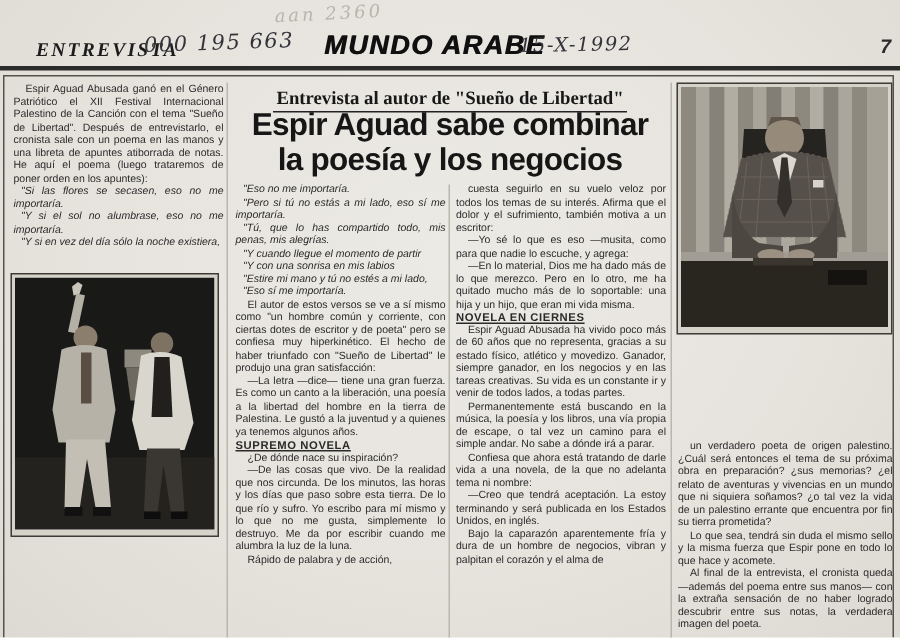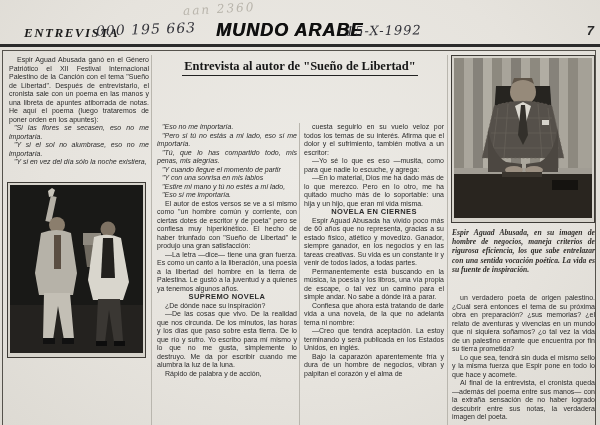--- a/index.html
+++ b/index.html
@@ -48,22 +48,22 @@
   .kicker-wrap{left:151px;top:5px;width:292px;text-align:center;}
   .kicker{
     display:inline-block;font-family:"Liberation Serif", serif;font-weight:bold;
     font-size:12.5px;color:#171717;border-bottom:1.5px solid #222;padding:0 2px 1px;
   }
   .headline{
     left:151px;top:21px;width:292px;text-align:center;font-weight:bold;
     font-size:21px;line-height:23px;color:#161616;letter-spacing:-0.5px;
   }
   .subhead{
-    text-align:center;font-weight:bold;font-size:7.5px;letter-spacing:0.4px;
-    margin:9px 0 7px;text-indent:0 !important;
+    font-weight:bold;font-size:7.5px;letter-spacing:0.4px;
+    margin:9px 0 7px;text-indent:0 !important;text-decoration:underline;
   }
   .photo-frame{
     border:1px solid #3e3b36;background:#d6d3cb;padding:2px;box-sizing:border-box;
   }
   .photo-frame svg{display:block;}
   .caption{
     font-family:"Liberation Serif", serif;font-style:italic;font-weight:bold;
     font-size:7.6px;line-height:9.2px;text-align:justify;color:#2e2c29;
   }
   
@@ -91,20 +91,24 @@
   <div class="abs header-rule"></div>
 
   <div class="abs article-box">
 
     <div class="abs vrule vrule-1"></div>
     <div class="abs vrule vrule-2"></div>
     <div class="abs vrule vrule-3"></div>
 
     <div class="abs kicker-wrap">
       <span class="kicker">Entrevista al autor de "Sueño de Libertad"</span>
+    </div>
+    <div class="abs headline">
+      <div>Espir Aguad sabe combinar</div>
+      <div>la poesía y los negocios</div>
     </div>
 
     <div class="abs body-text col-intro">
       <p>Espir Aguad Abusada ganó en el Género Patriótico el XII Festival Internacional Palestino de la Canción con el tema "Sueño de Libertad". Después de entrevistarlo, el cronista sale con un poema en las manos y una libreta de apuntes atiborrada de notas. He aquí el poema (luego trataremos de poner orden en los apuntes):</p>
       <span class="poem">
         <p>"Si las flores se secasen, eso no me importaría.</p>
         <p>"Y si el sol no alumbrase, eso no me importaría.</p>
         <p>"Y si en vez del día sólo la noche existiera,</p>
       </span>
     </div>
@@ -212,21 +216,20 @@
         <path d="M104 70 q-4 26 -18 34 l-14 2 0 8 32 0z" fill="#4c4741"></path>
         <ellipse cx="60" cy="112" rx="9" ry="4" fill="#9c9082"></ellipse>
         <ellipse cx="80" cy="112" rx="9" ry="4" fill="#9c9082"></ellipse>
 
         <rect x="0" y="116" width="138" height="44" fill="#29251f"></rect>
         <rect x="48" y="114" width="40" height="5" fill="#3a352e"></rect>
         <rect x="98" y="122" width="26" height="10" fill="#151310"></rect>
       </svg>
     </div>
 
-    <div class="abs caption caption-right">Espir Aguad Abusada, en su imagen de hombre de negocios, maneja criterios de rigurosa eficiencia, los que sabe entrelazar con una sentida vocación poética. La vida es su fuente de inspiración.</div>
 
     <div class="abs body-text col-r">
       <p>un verdadero poeta de origen palestino. ¿Cuál será entonces el tema de su próxima obra en preparación? ¿sus memorias? ¿el relato de aventuras y vivencias en un mundo que ni siquiera soñamos? ¿o tal vez la vida de un palestino errante que encuentra por fin su tierra prometida?</p>
       <p>Lo que sea, tendrá sin duda el mismo sello y la misma fuerza que Espir pone en todo lo que hace y acomete.</p>
       <p>Al final de la entrevista, el cronista queda —además del poema entre sus manos— con la extraña sensación de no haber logrado descubrir entre sus notas, la verdadera imagen del poeta.</p>
     </div>
 
   </div>
 </div>
 

